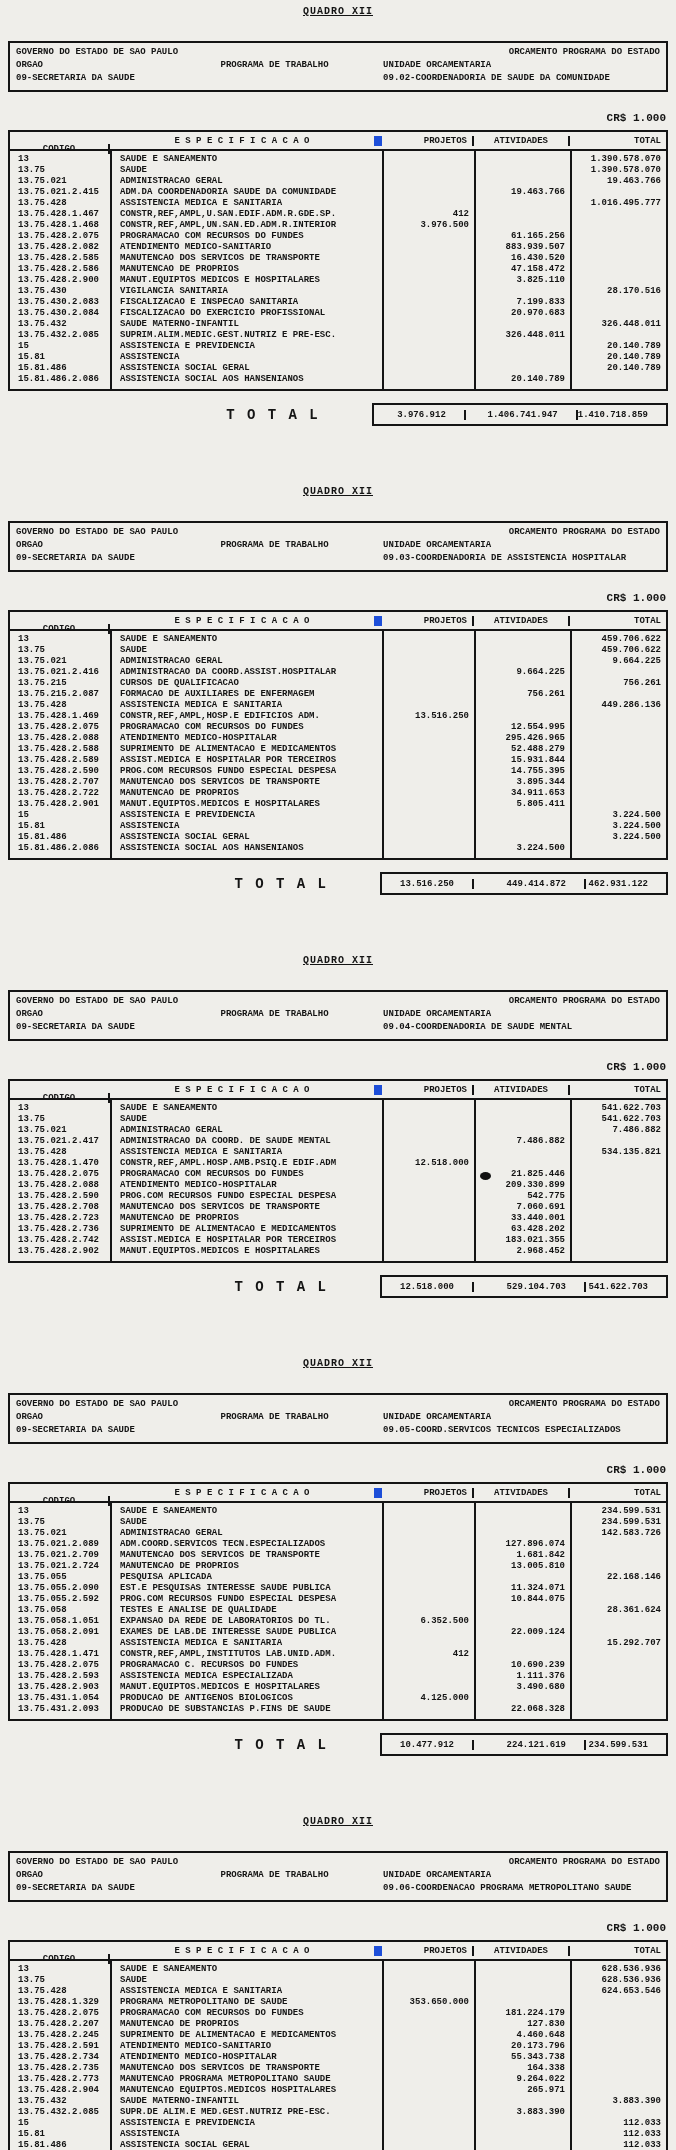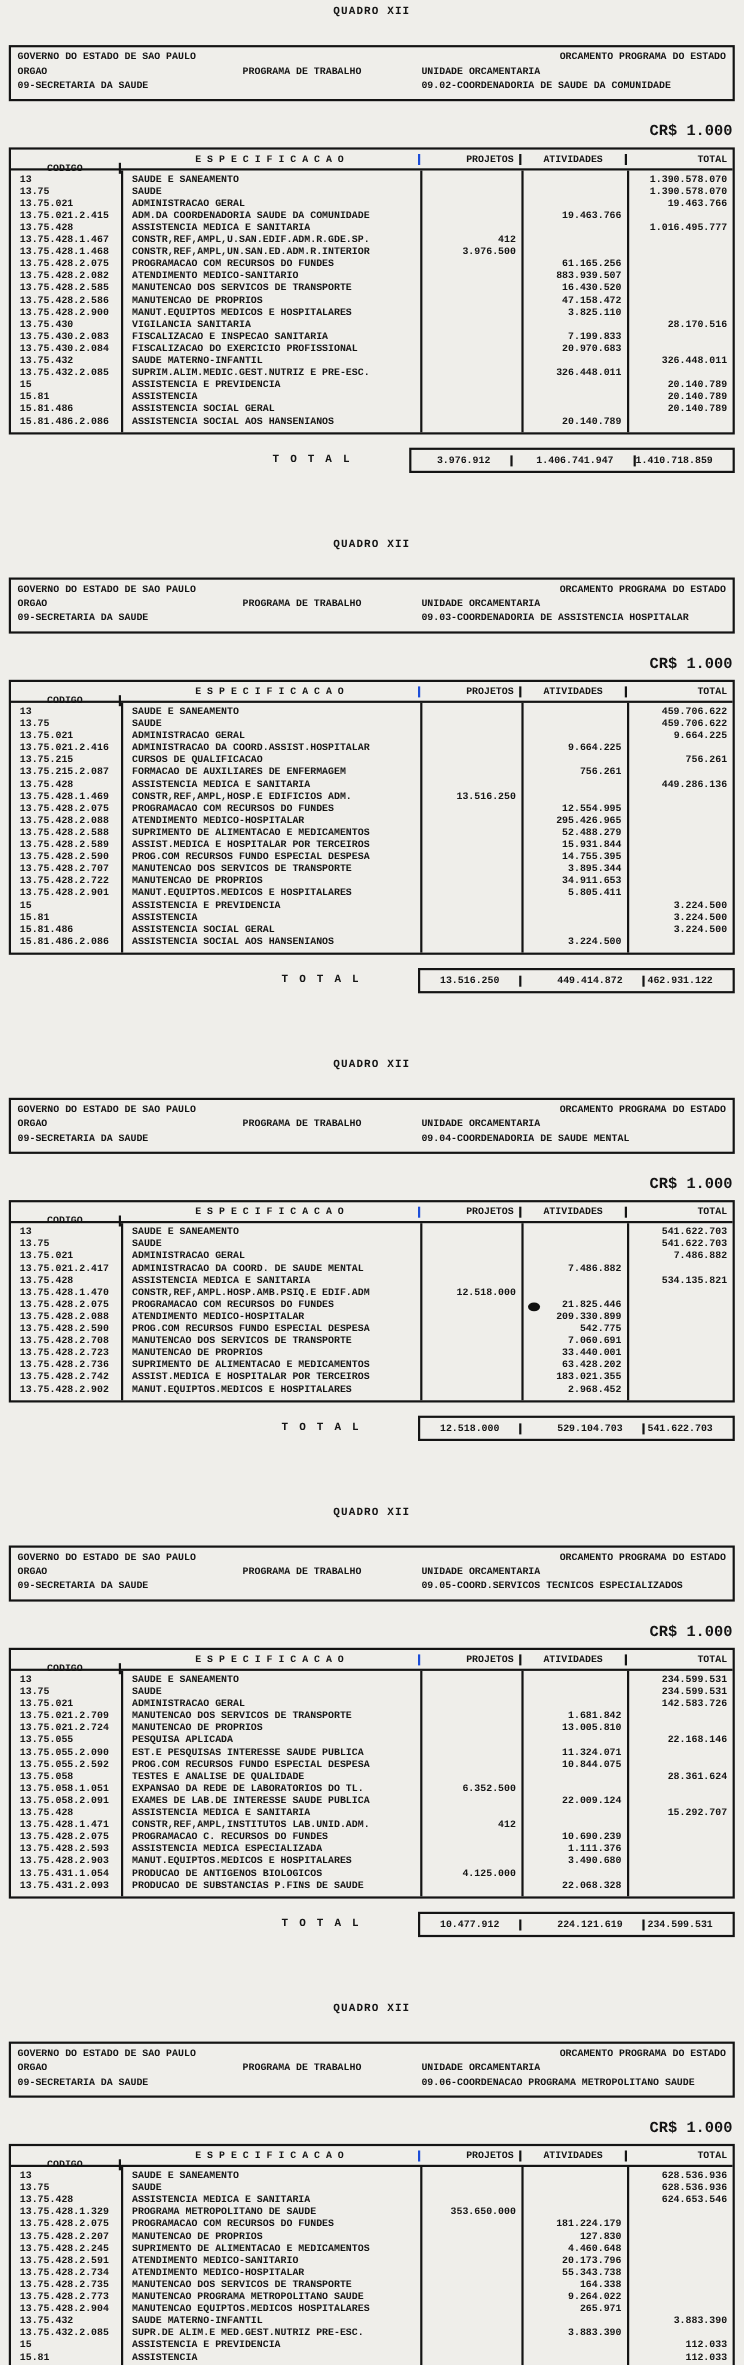--- a/index.html
+++ b/index.html
@@ -10,67 +10,68 @@
     font-weight:bold;
     color:#141414;
     -webkit-font-smoothing:none;
   }
   #doc{padding:6px 0 30px 0;}
   .quadro{width:676px;}
   .quadro + .quadro{margin-top:60px;}
   .q-title{
     text-align:center; font-size:10px; letter-spacing:1px;
     margin-bottom:24px;
+    text-decoration:underline;
   }
   .head-box{
     margin:0 8px; border:2px solid #141414;
     padding:3px 6px 5px 6px; background:transparent;
   }
   .hb-row{display:flex; font-size:9px; line-height:13px; white-space:nowrap;}
   .hb-left{width:57%; display:flex;}
   .hb-right{width:43%;}
   .hb-row1 .hb-right{text-align:right;}
   .hb-orgao{width:150px;}
   .hb-programa{flex:1; text-align:center;}
   .currency{
-    text-align:right; font-size:14px; padding:0 10px;
+    text-align:right; font-size:11px; padding:0 10px;
     margin:20px 0 6px 0;
   }
   .btable{
     margin:0 8px; border:2px solid #141414; background:transparent;
   }
   .t-head{
     display:flex; border-bottom:2px solid #141414;
     height:17px; align-items:center; font-size:9px;
   }
   .t-cell{box-sizing:border-box; overflow:hidden; white-space:nowrap;}
   .c0{width:100px; padding-left:8px;}
   .c1{width:272px; padding-left:10px;}
   .c2{width:92px; text-align:right; padding-right:5px;}
   .c3{width:96px; text-align:right; padding-right:5px;}
   .c4{flex:1; text-align:right; padding-right:5px;}
   .t-head .c0{text-align:center; padding-left:0;}
   .t-head .c1{text-align:center; padding-left:0; letter-spacing:0;}
   .t-head .c3{text-align:center; padding-right:0;}
   .col-line0{border-right:2px solid #141414;margin-top:16px;}
-  .col-line1{border-right:2px solid #1d4ed8;}
+  .col-line1{border-right:8px solid #1d4ed8;}
   .col-line2{border-right:2px solid #141414;}
   .col-line3{border-right:2px solid #141414;}
   .t-body{position:relative; padding:3px 0 4px 0;}
   .t-row{display:flex; font-size:9px; line-height:11px;}
   .vline{position:absolute; top:0; bottom:0; width:0; border-right:2px solid #141414;}
   .vl-a{left:100px;} .vl-b{left:372px;} .vl-c{left:464px;} .vl-d{left:560px;}
   .has-blot::after{
     content:""; position:absolute; left:470px; top:72px;
     width:11px; height:8px; background:#111; border-radius:50%;
   }
   .total-line{display:flex; margin:12px 8px 0 8px; align-items:center;}
   .total-label{
     width:372px; box-sizing:border-box; text-align:right; padding-right:52px;
-    font-size:10px; letter-spacing:2px;
+    font-size:14px; letter-spacing:2px;
   }
   .total-box{
     flex:1; display:flex; border:2px solid #141414; height:19px;
     align-items:center; font-size:9px;
   }
   .total-box .tc{box-sizing:border-box; text-align:right; padding-right:18px; white-space:nowrap;}
   .tc0{width:92px; border-right:2px solid #141414;}
   .tc1{width:112px; border-right:2px solid #141414;}
   .tc2{flex:1;}
 </style>
@@ -701,20 +702,27 @@
             <div class="t-cell c4">234.599.531</div>
           </div>
           <div class="t-row">
             <div class="t-cell c0">13.75.021</div>
             <div class="t-cell c1">ADMINISTRACAO GERAL</div>
             <div class="t-cell c2"></div>
             <div class="t-cell c3"></div>
             <div class="t-cell c4">142.583.726</div>
           </div>
           <div class="t-row">
+            <div class="t-cell c0">13.75.021.2.089</div>
+            <div class="t-cell c1">ADM.COORD.SERVICOS TECN.ESPECIALIZADOS</div>
+            <div class="t-cell c2"></div>
+            <div class="t-cell c3">127.896.074</div>
+            <div class="t-cell c4"></div>
+          </div>
+          <div class="t-row">
             <div class="t-cell c0">13.75.021.2.709</div>
             <div class="t-cell c1">MANUTENCAO DOS SERVICOS DE TRANSPORTE</div>
             <div class="t-cell c2"></div>
             <div class="t-cell c3">1.681.842</div>
             <div class="t-cell c4"></div>
           </div>
           <div class="t-row">
             <div class="t-cell c0">13.75.021.2.724</div>
             <div class="t-cell c1">MANUTENCAO DE PROPRIOS</div>
             <div class="t-cell c2"></div>

